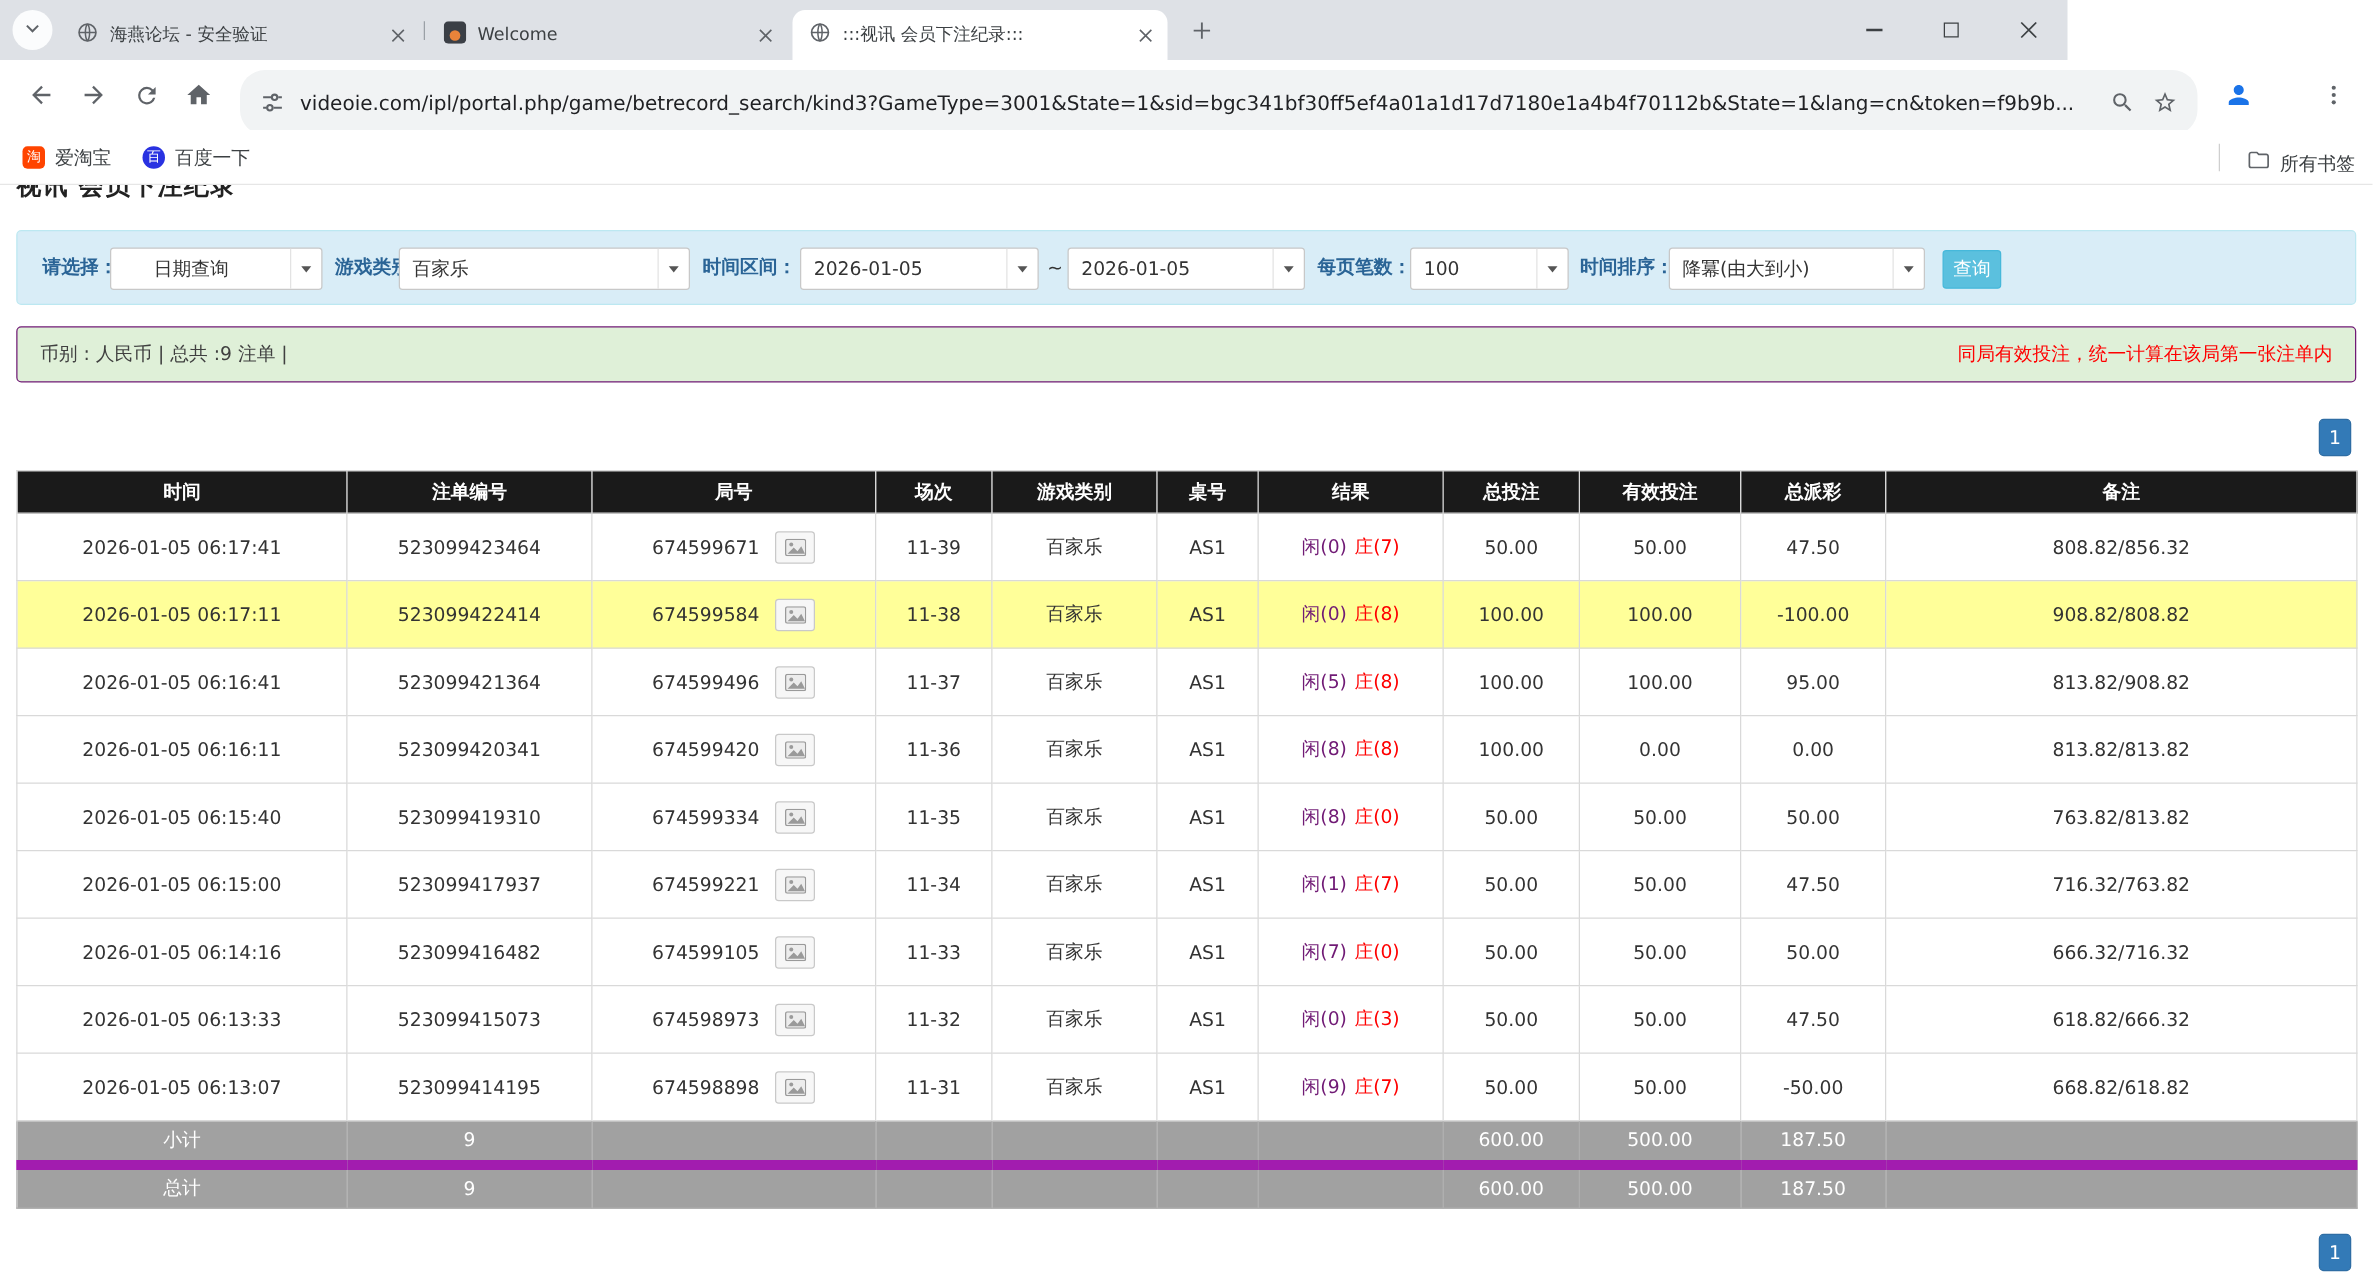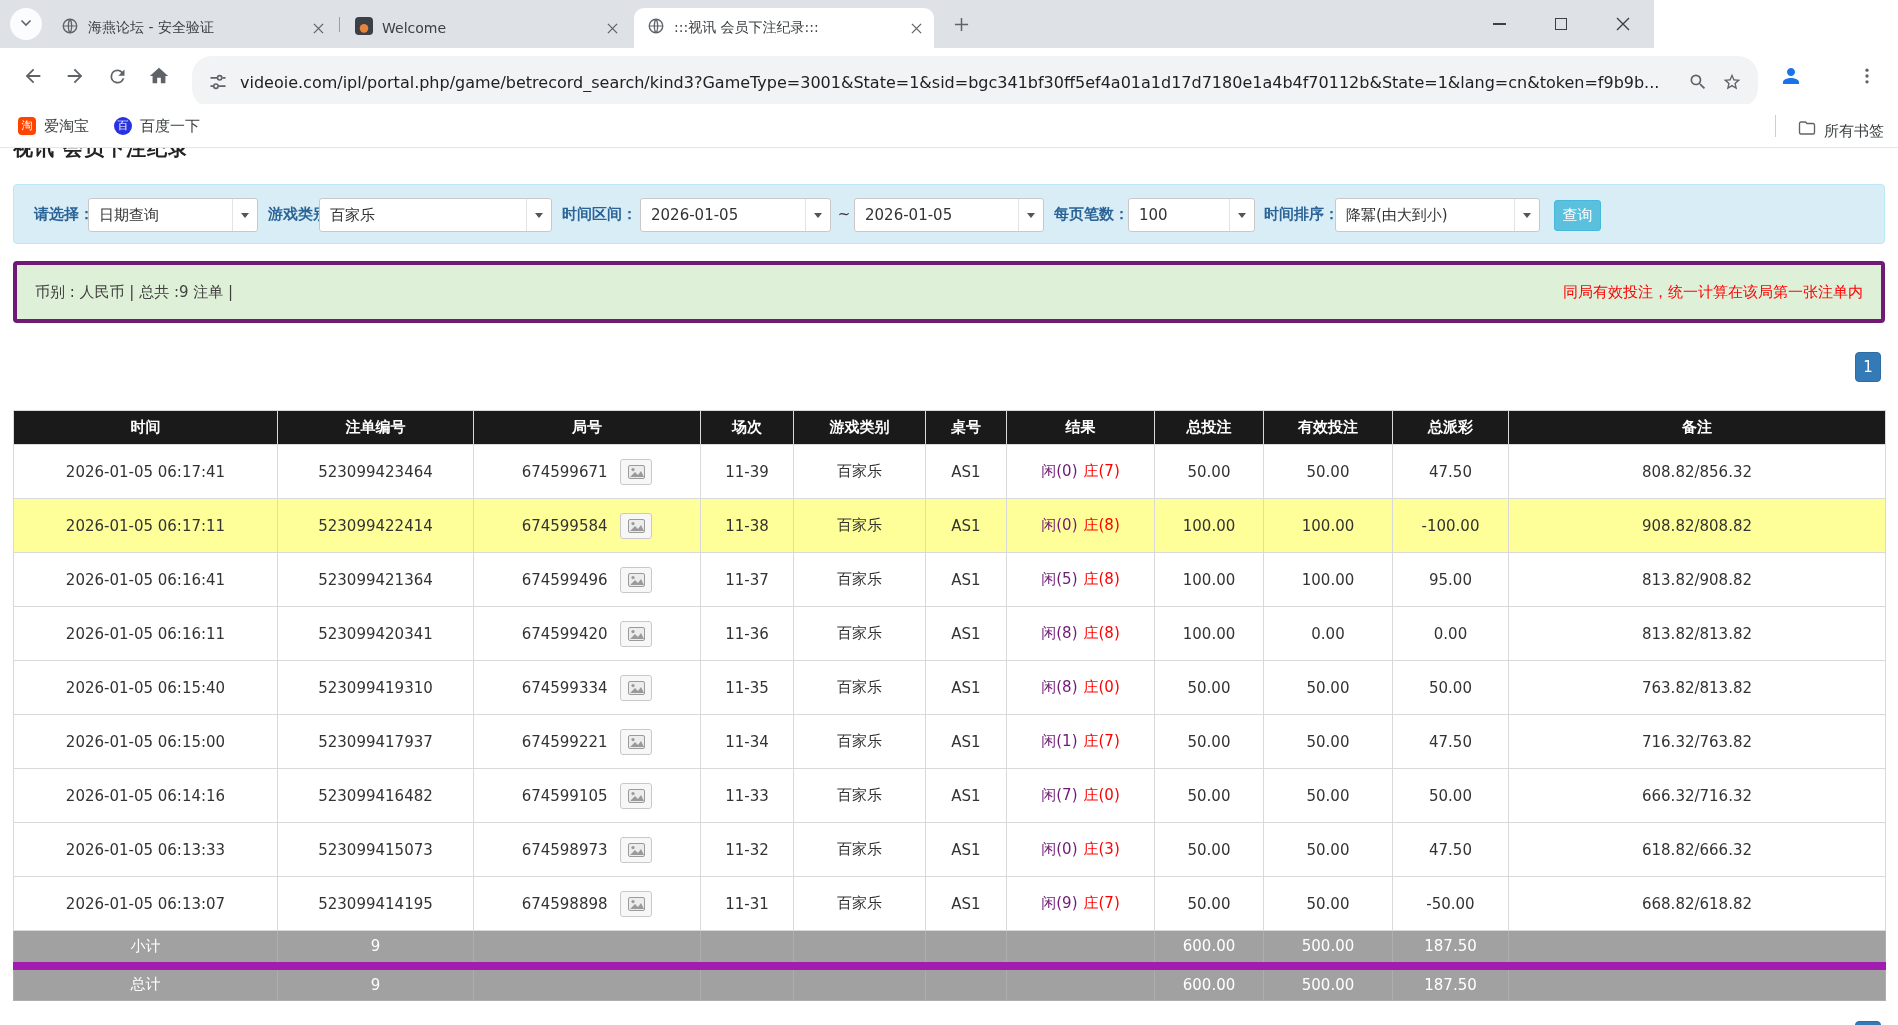--- a/index.html
+++ b/index.html
@@ -60,33 +60,33 @@
   .caret-box { width:25px; align-self:stretch; display:flex; align-items:center; justify-content:center;
     border-left:1px solid #e3e3e3; }
   .caret { width:0; height:0; border-left:4.5px solid transparent; border-right:4.5px solid transparent;
     border-top:5.5px solid #555; }
   .tilde { position:absolute; top:50%; transform:translateY(-50%); left:822px; width:16px;
     text-align:center; color:#333; font-size:15px; }
   .search-btn { position:absolute; left:1540px; top:15px; width:47px; height:31px; background:#5bc0de;
     border:1px solid #46b8da; border-radius:3px; color:#fff; font-size:15px; display:flex;
     align-items:center; justify-content:center; }
 
-  .summary-bar { margin-top:17px; height:62px; background:#dff0d8; border:4px solid #701a75;
+  .summary-bar { margin-top:17px; height:45px; background:#dff0d8; border:1px solid #701a75;
     border-radius:4px; display:flex; align-items:center; justify-content:space-between;
     padding:0 18px; font-size:15px; }
   .summary-left { color:#404040; }
   .summary-right { color:#ff0000; }
 
   .pager { margin-top:29px; height:30px; text-align:right; padding-right:4px; }
   .pager.bottom { margin-top:20px; }
   .page-btn { display:inline-block; min-width:26px; height:30px; line-height:28px; background:#337ab7;
     border:1px solid #2e6da4; border-radius:4px; color:#fff; font-size:15px; text-align:center;
     padding:0 6px; }
 
-  table.bet-table { margin-top:28px; width:1872px; border-collapse:collapse; table-layout:fixed; }
+  table.bet-table { margin-top:11px; width:1872px; border-collapse:collapse; table-layout:fixed; }
   .bet-table th { background:#1a1a1a; color:#fff; font-size:15px; font-weight:bold; height:34px;
     border:1px solid #d9d9d9; text-align:center; }
   .bet-table tbody td { height:54px; border:1px solid #d9d9d9; text-align:center; font-size:15px;
     color:#333; background:#fff; }
   .bet-table tbody tr.highlight td { background:#ffff99; }
   .bet-table tfoot td { height:35px; background:#a1a1a1; color:#fff; font-size:15px; text-align:center;
     border:1px solid #aeaeae; }
   .bet-table tfoot tr.grand td { border-top:8px solid #a21caf; }
   .res-player { color:#701a75; margin-right:6px; }
   .res-banker { color:#ff0000; }
@@ -253,21 +253,21 @@
 </div>
 
 <div class="content">
 
   <div class="clipped-title">
     <div>视讯 会员下注纪录</div>
   </div>
 
   <div class="filter-bar">
     <span class="f-label" style="left:20px;">请选择：</span>
-    <div class="f-control" style="left:74px;width:170px;">
+    <div class="f-control" style="left:74px;width:170px;padding-left:24px;">
       <span class="val">日期查询</span>
       <span class="caret-box">
           <span class="caret"></span>
         </span>
     </div>
 
     <span class="f-label" style="left:254px;">游戏类别</span>
     <div class="f-control" style="left:305px;width:233px;">
       <span class="val">百家乐</span>
       <span class="caret-box">

